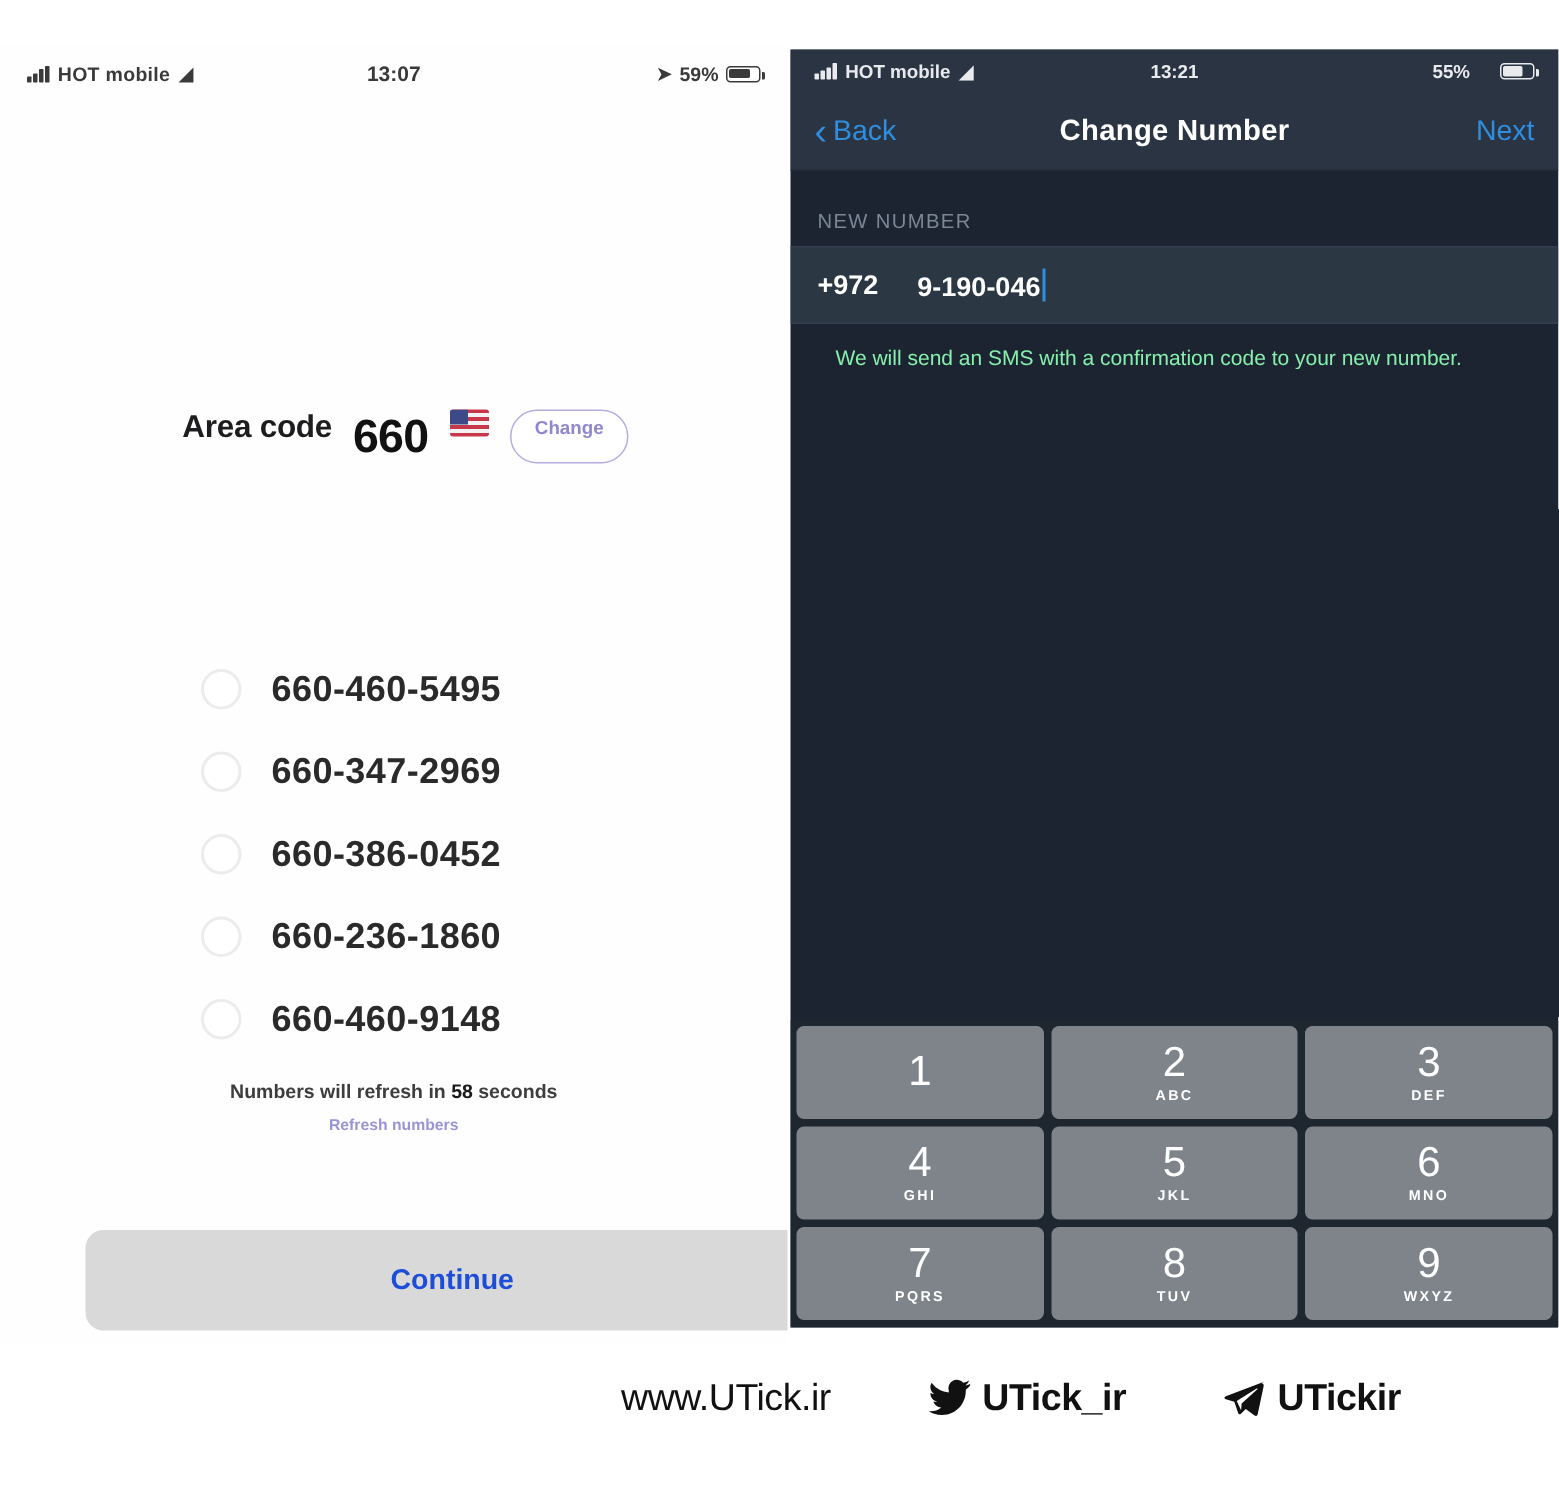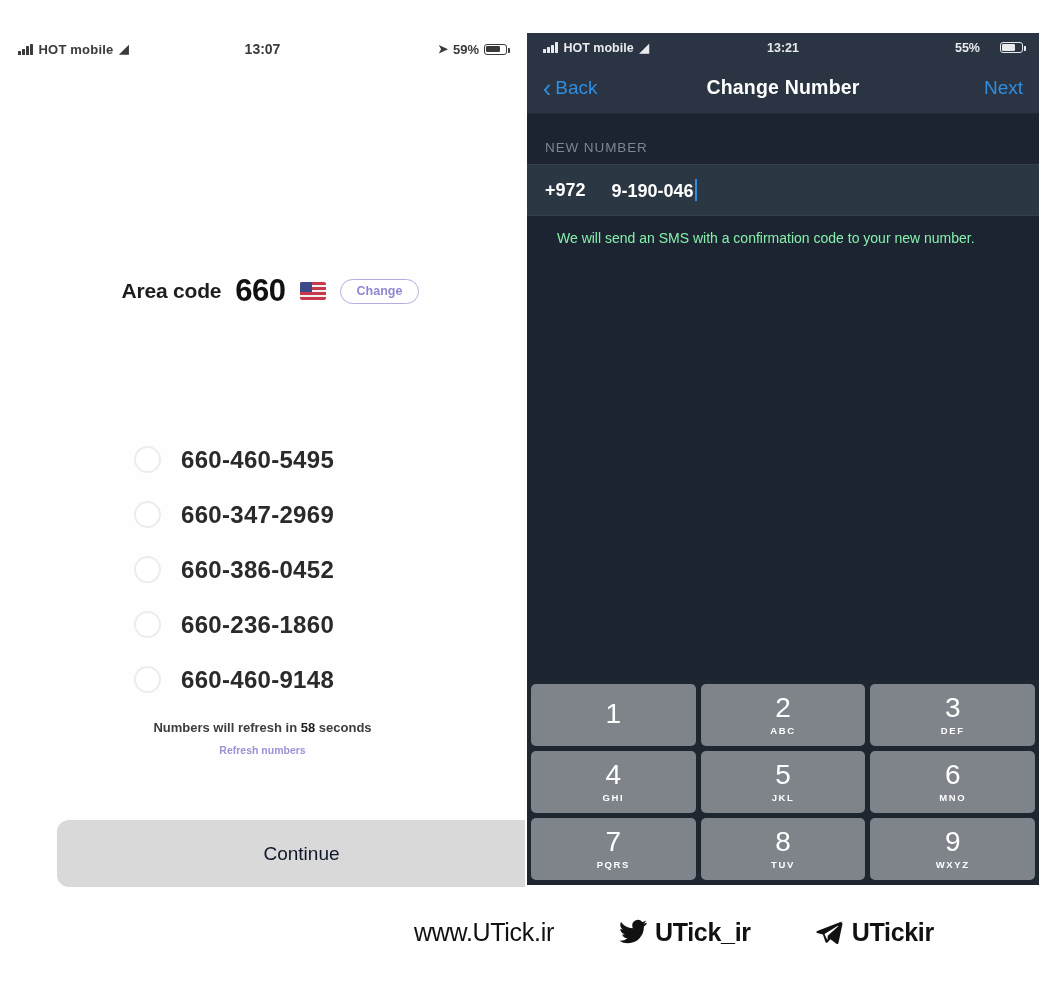--- a/index.html
+++ b/index.html
@@ -37,21 +37,21 @@
 
   .wifi-glyph { font-size: 12px; line-height: 1; }
   .loc-glyph { font-size: 12px; line-height: 1; transform: rotate(-0deg); }
 
   .batt { position: relative; width: 23px; height: 11px; border: 1.4px solid #3a3a3a; border-radius: 3px; }
   .batt::after { content:""; position:absolute; right:-4px; top:3px; width:2px; height:5px; background:#3a3a3a; border-radius:0 1px 1px 0; }
   .batt > span { position: absolute; left: 1.3px; top: 1.3px; bottom: 1.3px; width: 66%; background: #3a3a3a; border-radius: 1.2px; display:block; }
 
   .areacode-row {
     position: absolute; left: 0; right: 0; top: 243px;
-    display: flex; align-items: center; justify-content: center; gap: 14px; margin-left: 16px;
+    display: flex; justify-content: center; gap: 14px; margin-left: 16px;
   }
   .areacode-label { font-size: 21px; font-weight: 700; color: #1d1d1f; letter-spacing: -.2px; filter: blur(.35px); }
   .areacode-value { font-size: 31px; font-weight: 700; color: #111; letter-spacing: -.5px; filter: blur(.3px); }
   .flag {
     width: 26px; height: 18px; border-radius: 2px; position: relative; overflow: hidden;
     background: linear-gradient(#c7384a 0 14.3%, #f2f2f2 14.3% 28.6%, #c7384a 28.6% 42.9%, #f2f2f2 42.9% 57.2%, #c7384a 57.2% 71.5%, #f2f2f2 71.5% 85.8%, #c7384a 85.8% 100%);
     filter: blur(.4px);
   }
   .flag::before { content:""; position:absolute; left:0; top:0; width:12px; height:10px; background:#3c4a8a; }
   .change-pill {
@@ -66,21 +66,21 @@
   .number-text { font-size: 24px; font-weight: 700; color: #2a2a2a; letter-spacing: .3px; filter: blur(.35px); }
 
   .refresh-block { position: absolute; left: 0; right: 0; top: 690px; text-align: center; }
   .refresh-note { font-size: 13px; color: #3d3d3d; font-weight: 600; filter: blur(.5px); }
   .refresh-note b { font-weight: 800; color: #1a1a1a; }
   .refresh-link { margin-top: 9px; font-size: 10.5px; color: #9a93d4; font-weight: 600; filter: blur(.5px); cursor: pointer; }
 
   .continue-btn {
     position: absolute; left: 57px; top: 790px; width: 489px; height: 67px;
     background: #d9d9d9; border: none; border-radius: 12px;
-    color: #0f172a; font-size: 19px; font-weight: 400;
+    color: #1d4ed8; font-size: 19px; font-weight: 700;
     font-family: "Liberation Sans", sans-serif; filter: blur(.4px); cursor: pointer;
   }
 
   
   .right-screen {
     position: absolute; left: 527px; top: 33px;
     width: 512px; height: 852px;
     background: #1b2430;
     overflow: hidden;
     color: #fff;

